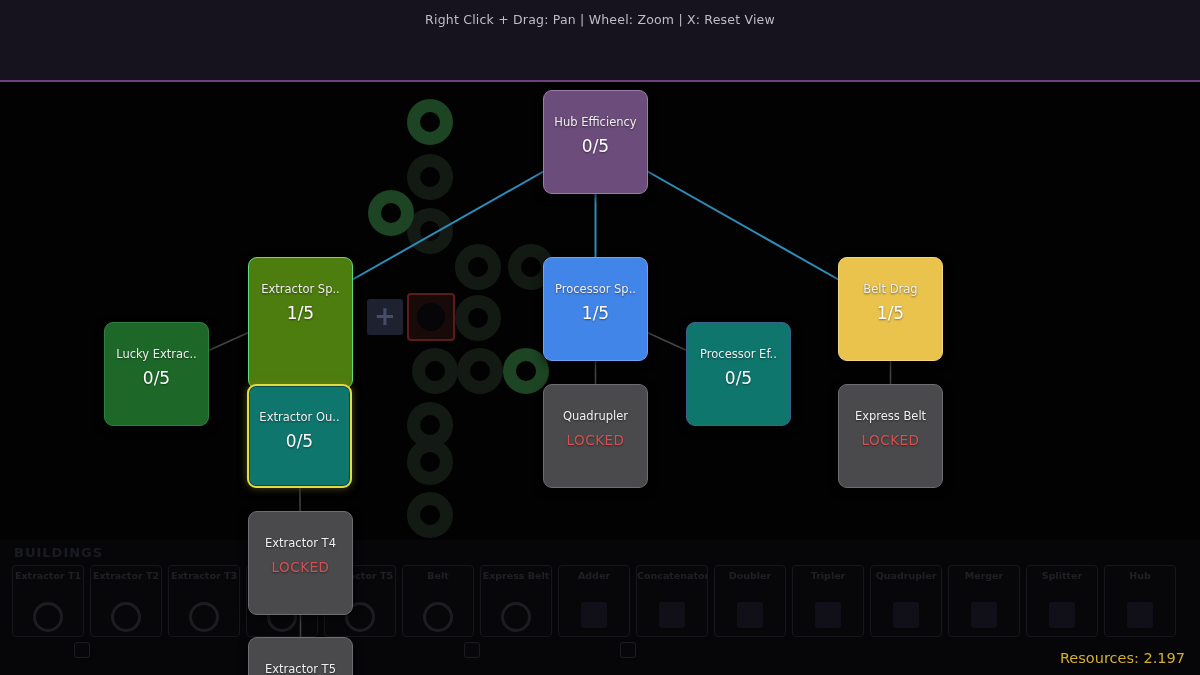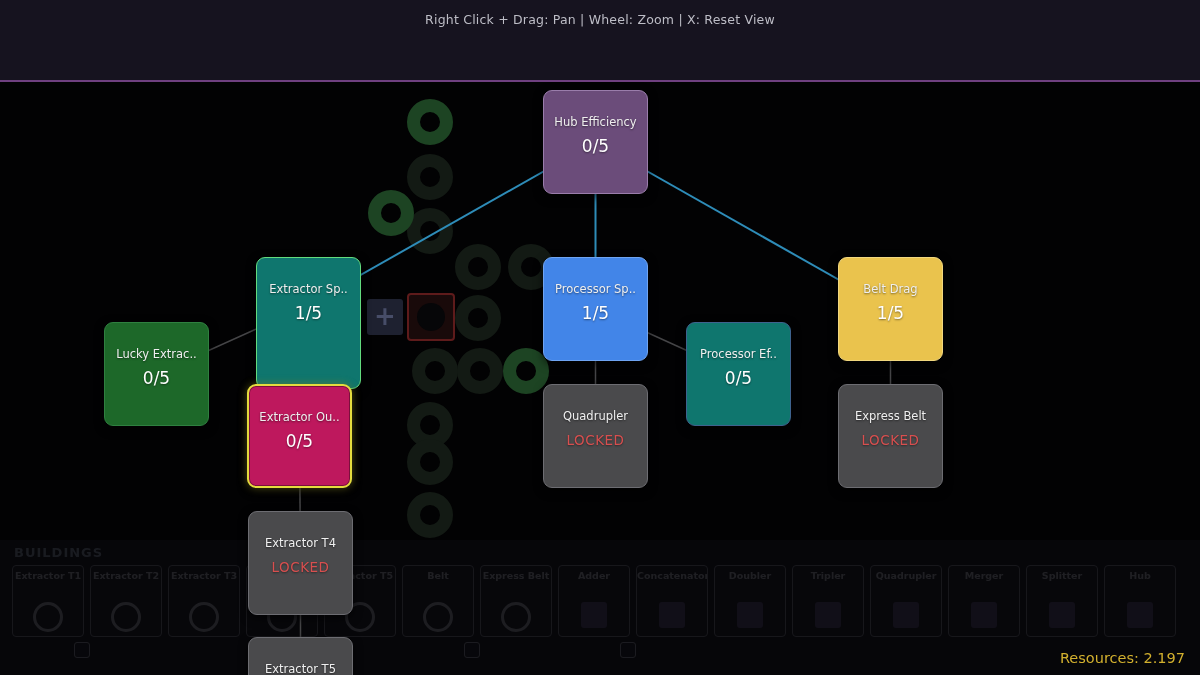--- a/index.html
+++ b/index.html
@@ -194,41 +194,41 @@
       <line x1="300.5" y1="563" x2="300.5" y2="689" stroke="#454547" stroke-width="1.5"></line>
       <line x1="595.5" y1="309" x2="595.5" y2="436" stroke="#454547" stroke-width="1.5"></line>
       <line x1="595.5" y1="309" x2="738.5" y2="374" stroke="#454547" stroke-width="1.5"></line>
       <line x1="890.5" y1="309" x2="890.5" y2="436" stroke="#454547" stroke-width="1.5"></line>
     </svg>
   <div id="nodes">
       <div class="node" style="left: 543px; top: 90px; width: 105px; height: 104px; background: rgb(107, 76, 122); border-color: rgb(154, 125, 171);">
         <div class="node-title">Hub Efficiency</div>
         <div class="node-value">0/5</div>
       </div>
-      <div class="node" style="left: 248px; top: 257px; width: 105px; height: 132px; background: #0f766e; border-color: rgb(99, 220, 126); margin-left: 8px;">
+      <div class="node" style="left: 248px; top: 257px; width: 105px; height: 132px; background: #4d7c0f; border-color: rgb(99, 220, 126);">
         <div class="node-title">Extractor Sp..</div>
         <div class="node-value">1/5</div>
       </div>
       <div class="node" style="left: 543px; top: 257px; width: 105px; height: 104px; background: rgb(66, 133, 232); border-color: rgb(111, 164, 241);">
         <div class="node-title">Processor Sp..</div>
         <div class="node-value">1/5</div>
       </div>
       <div class="node" style="left: 838px; top: 257px; width: 105px; height: 104px; background: rgb(234, 195, 77); border-color: rgb(241, 215, 126);">
         <div class="node-title">Belt Drag</div>
         <div class="node-value">1/5</div>
       </div>
       <div class="node" style="left: 104px; top: 322px; width: 105px; height: 104px; background: rgb(29, 104, 41); border-color: rgb(47, 128, 64);">
         <div class="node-title">Lucky Extrac..</div>
         <div class="node-value">0/5</div>
       </div>
       <div class="node" style="left: 686px; top: 322px; width: 105px; height: 104px; background: #0f766e; border-color: rgb(62, 98, 142);">
         <div class="node-title">Processor Ef..</div>
         <div class="node-value">0/5</div>
       </div>
-      <div class="node selected" style="left: 247px; top: 384px; width: 105px; height: 104px; background: #be185d; border-color: rgb(228, 220, 62);">
+      <div class="node selected" style="left: 247px; top: 384px; width: 105px; height: 104px; background: #0f766e; border-color: rgb(228, 220, 62);">
         <div class="node-title">Extractor Ou..</div>
         <div class="node-value">0/5</div>
       </div>
       <div class="node" style="left: 543px; top: 384px; width: 105px; height: 104px; background: rgb(74, 74, 76); border-color: rgb(109, 109, 114);">
         <div class="node-title">Quadrupler</div>
         <div class="node-value locked" style="color: rgb(216, 79, 79);">LOCKED</div>
       </div>
       <div class="node" style="left: 838px; top: 384px; width: 105px; height: 104px; background: rgb(74, 74, 76); border-color: rgb(109, 109, 114);">
         <div class="node-title">Express Belt</div>
         <div class="node-value locked" style="color: rgb(216, 79, 79);">LOCKED</div>

